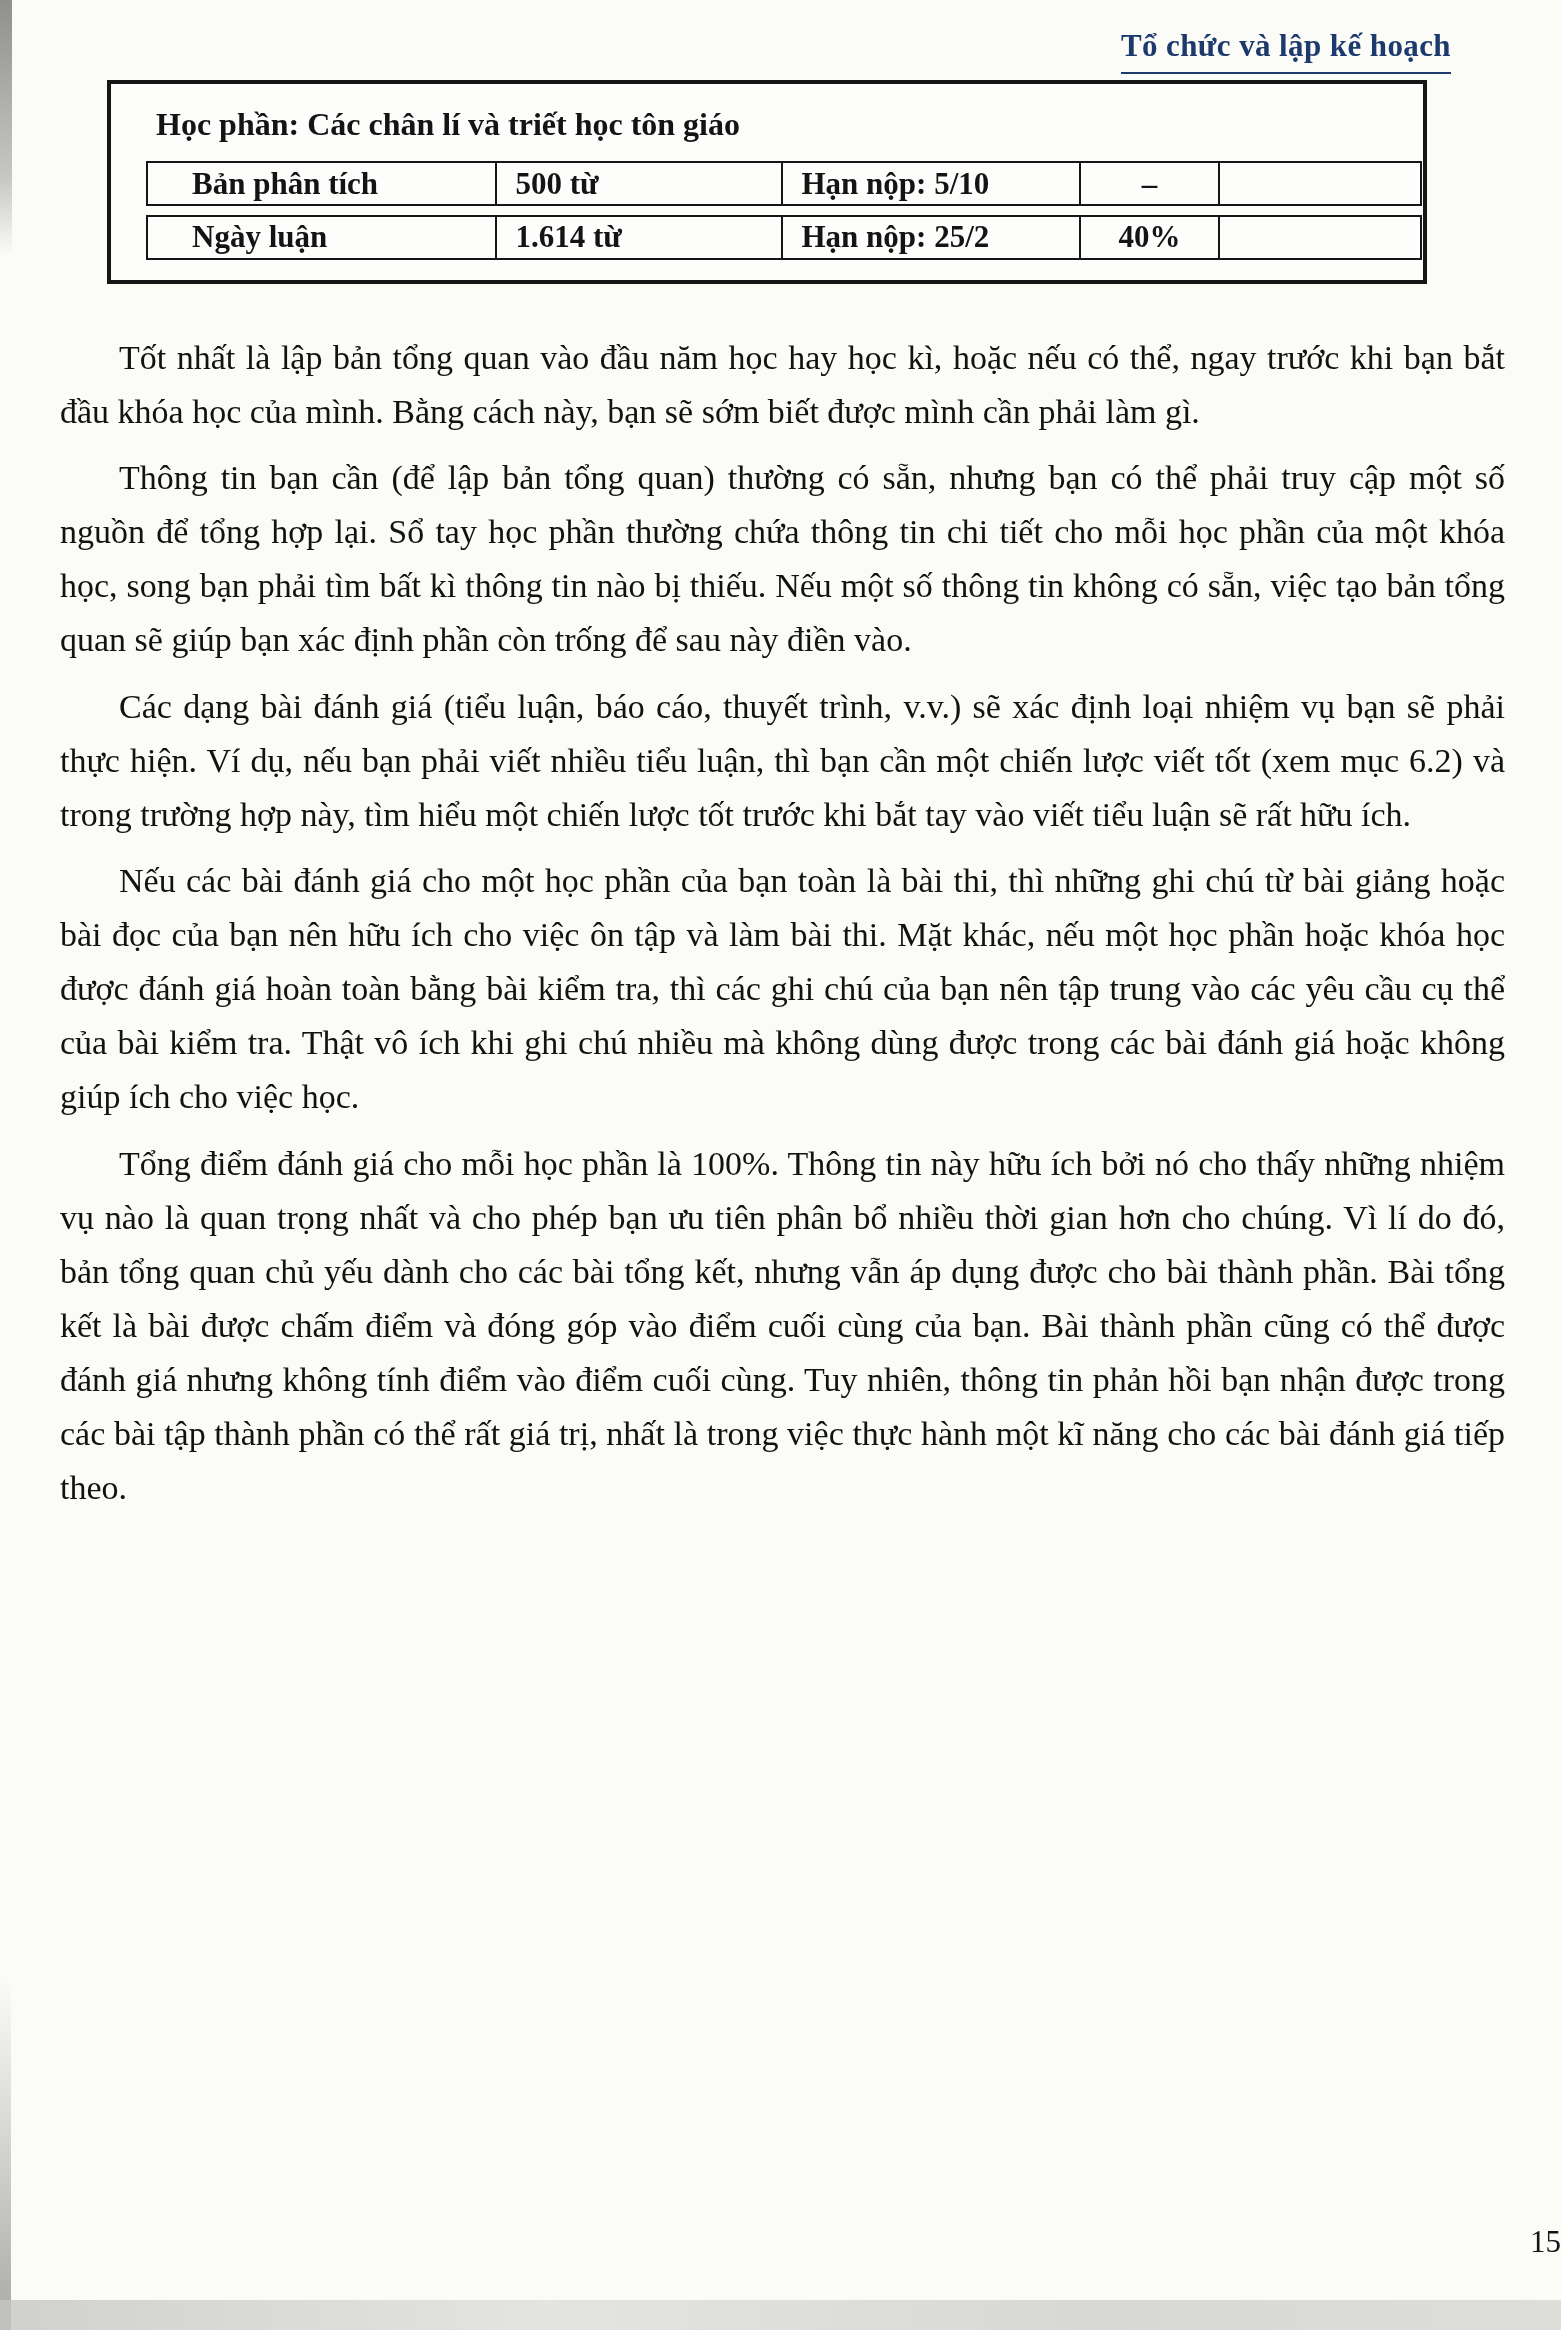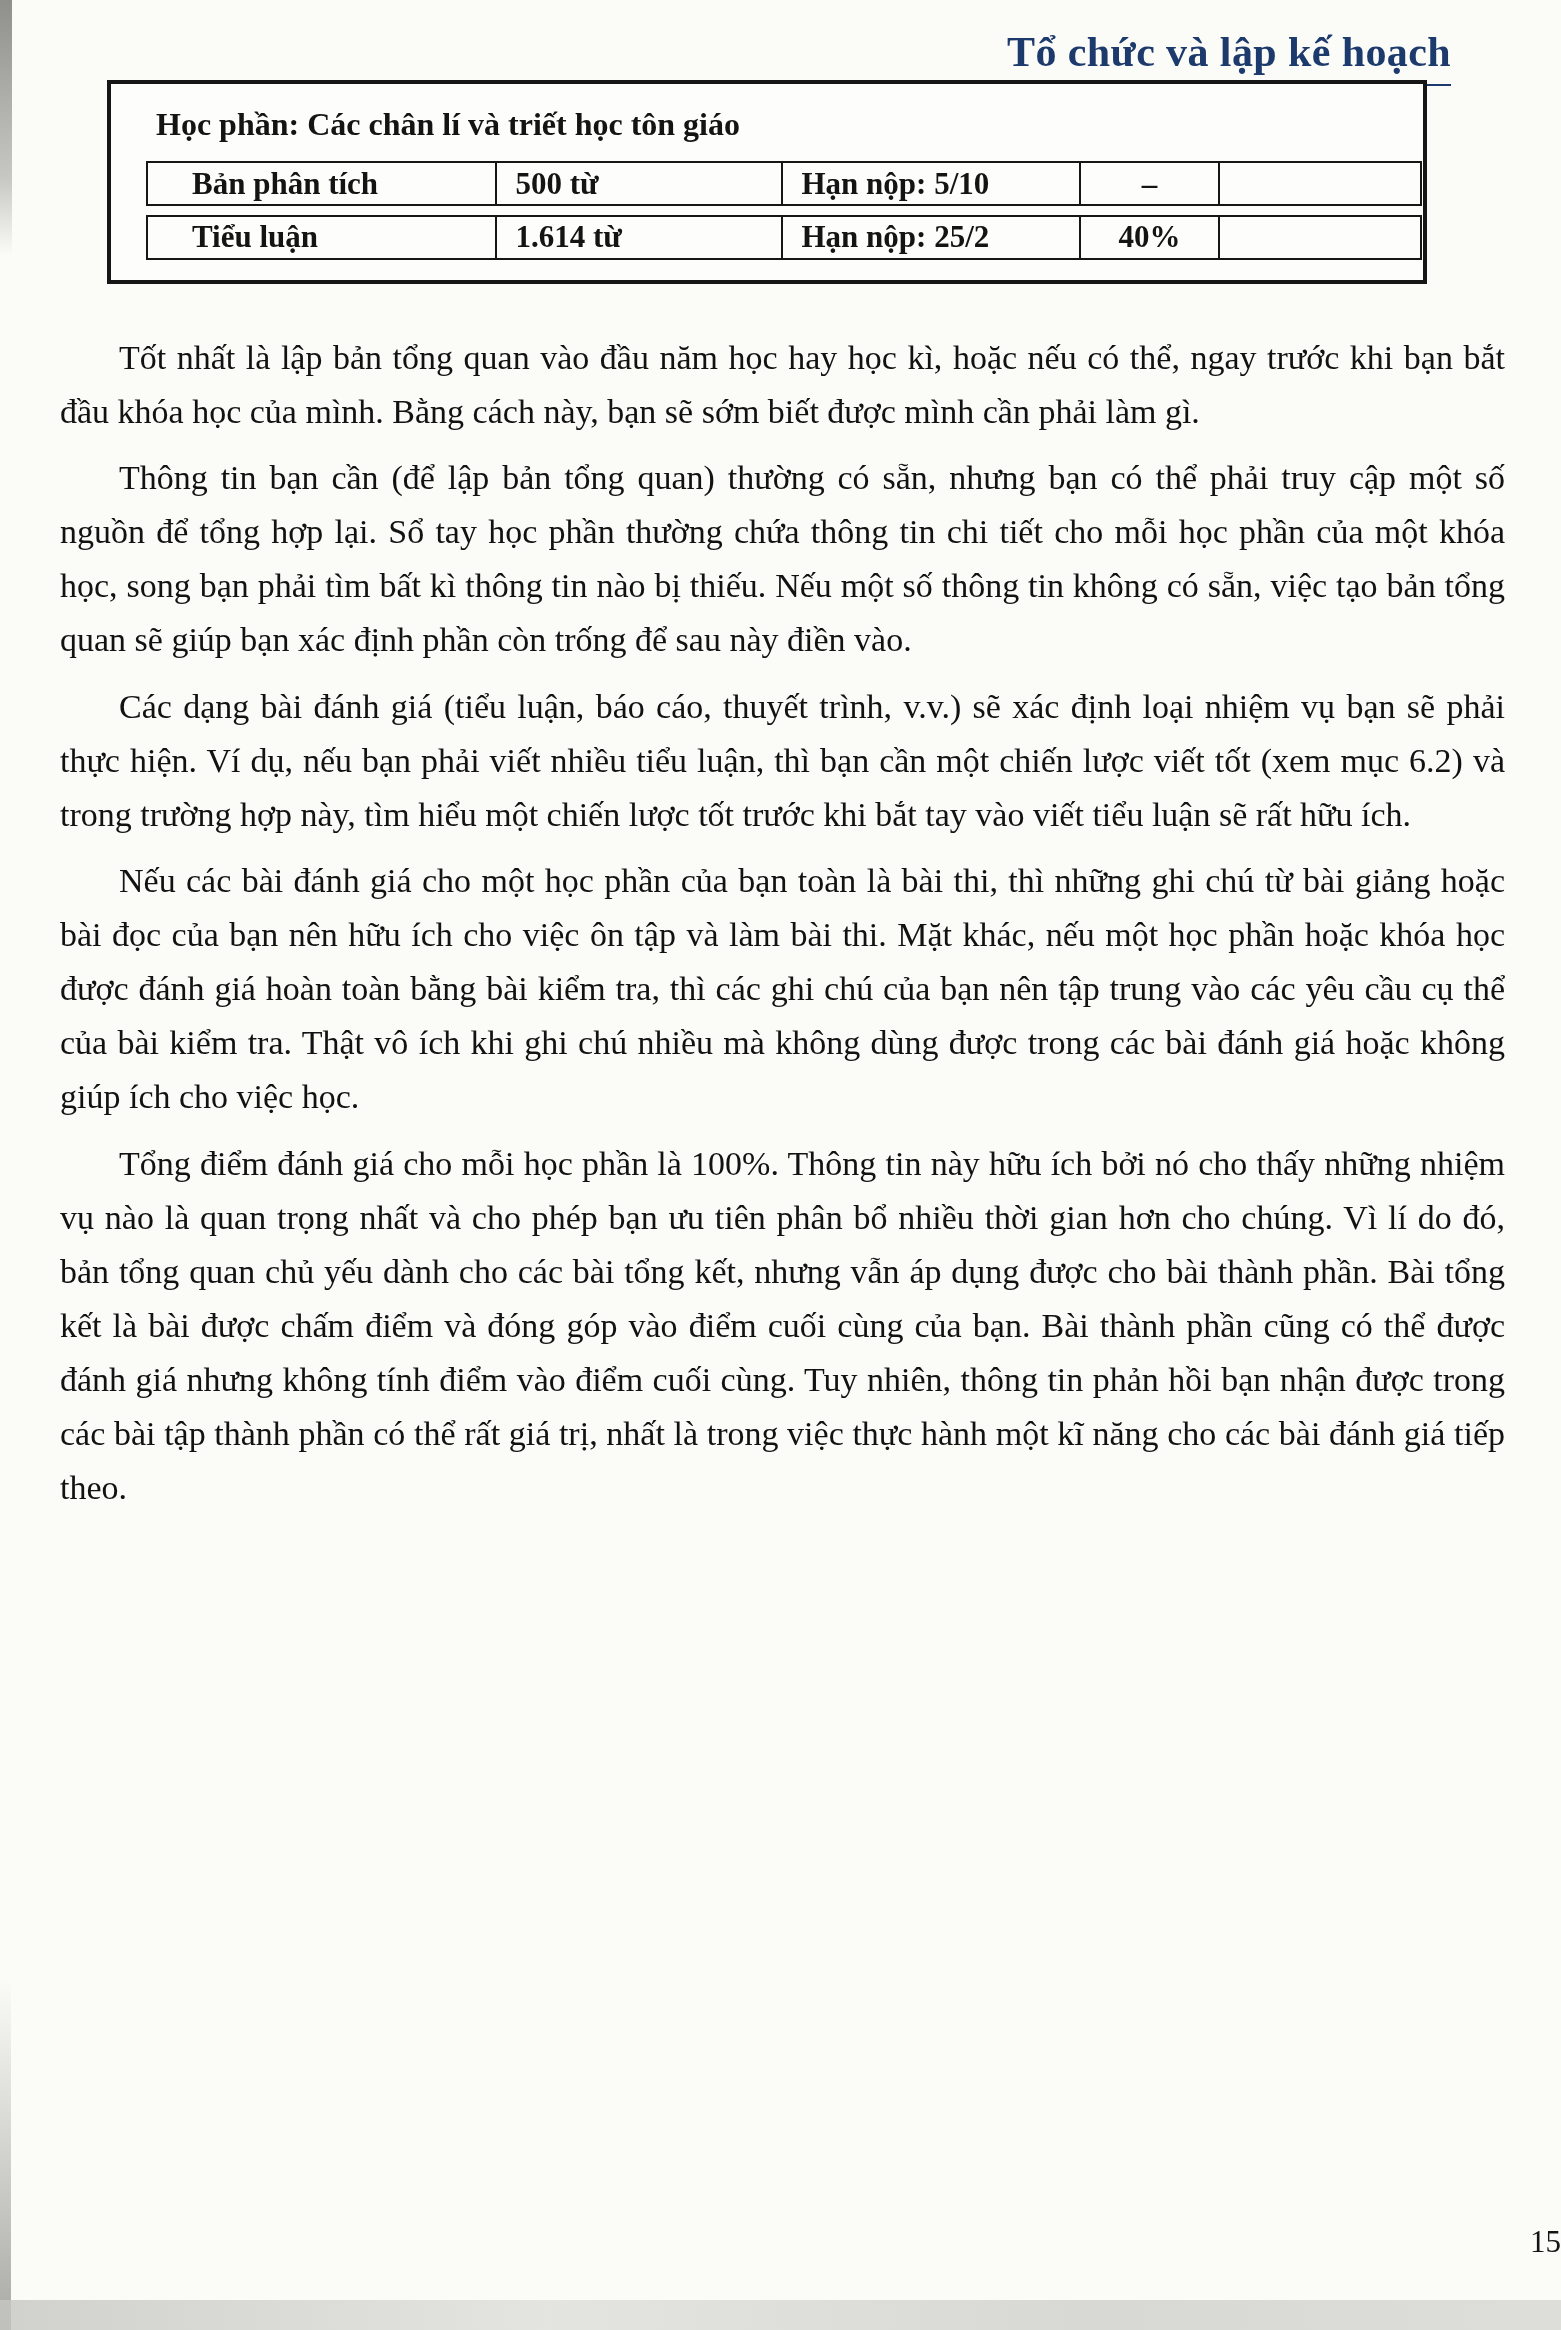--- a/index.html
+++ b/index.html
@@ -10,21 +10,21 @@
     font-family: "Liberation Serif", "DejaVu Serif", serif;
     color: #141414;
     overflow: hidden;
   }
 
   
   .running-header {
     position: absolute;
     top: 28px;
     right: 110px;
-    font-size: 42px;
+    font-size: 31px;
     font-weight: bold;
     color: #1d3a6d;
     border-bottom: 2.3px solid #1d3a6d;
     padding-bottom: 7.7px;
     letter-spacing: 0.4px;
   }
 
   
   .course-table {
     position: absolute;
@@ -129,21 +129,21 @@
 
       <div class="trow">
         <div class="cell c1">Bản phân tích</div>
         <div class="cell c2">500 từ</div>
         <div class="cell c3">Hạn nộp: 5/10</div>
         <div class="cell c4">–</div>
         <div class="cell c5"></div>
       </div>
 
       <div class="trow">
-        <div class="cell c1">Tiểu luận</div>
+        <div class="cell c1">Ngày luận</div>
         <div class="cell c2">1.614 từ</div>
         <div class="cell c3">Hạn nộp: 25/2</div>
         <div class="cell c4">40%</div>
         <div class="cell c5"></div>
       </div>
 
 
     </div>
   </div>
 

